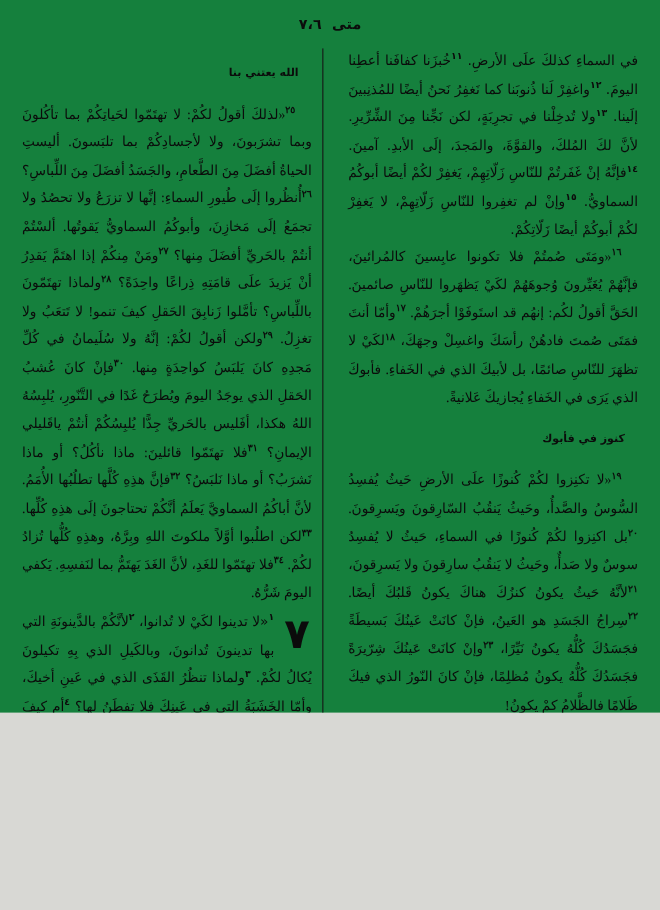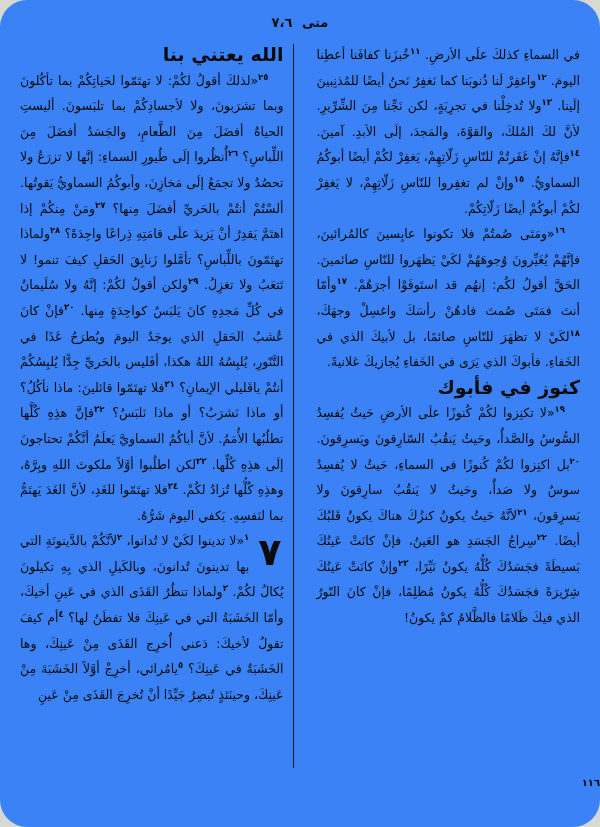--- a/index.html
+++ b/index.html
@@ -1,28 +1,27 @@
 <!DOCTYPE html>
 <html dir="rtl" lang="ar"><head>
 <meta charset="utf-8">
 <style>
   html,body{margin:0;padding:0;}
   body{
     background:#d8d8d4;
     font-family:"DejaVu Sans", sans-serif;
   }
   .page{
-    width:600px;height:827px;
+    width:600px;height:648px;
     margin:0 auto;
-    background:#3b82f6;
+    background:#15803d;
     color:#0b0b0b;
     overflow:hidden;
     box-sizing:border-box;
     position:relative;
-    border-radius:27px;
   }
   .running-head{
     text-align:center;
     font-weight:bold;
     font-size:13px;
     padding-top:15px;
     height:25px;
     letter-spacing:0.5px;
   }
   .running-head .ref{
@@ -44,24 +43,24 @@
     line-height:25.6px;
   }
   .col-right{padding-left:23px;}
   .col-left{padding-right:9px;}
   .divider{
     width:1px;
     background:#161616;
     margin-top:2px;
   }
   .col p{margin:0;}
-  .col p.indent{text-indent:15px;}
+  .col p.indent{text-indent:15px;font-family:Liberation Serif, serif;}
   .section-heading{
-    margin:0;
-    font-size:19px;
+    margin:12px;
+    font-size:10px;
     font-weight:bold;
     line-height:25.6px;
     text-align:right;
   }
   sup.verse-num{
     font-size:8.5px;
     font-weight:bold;
     line-height:0;
     vertical-align:5px;
     letter-spacing:0.3px;

